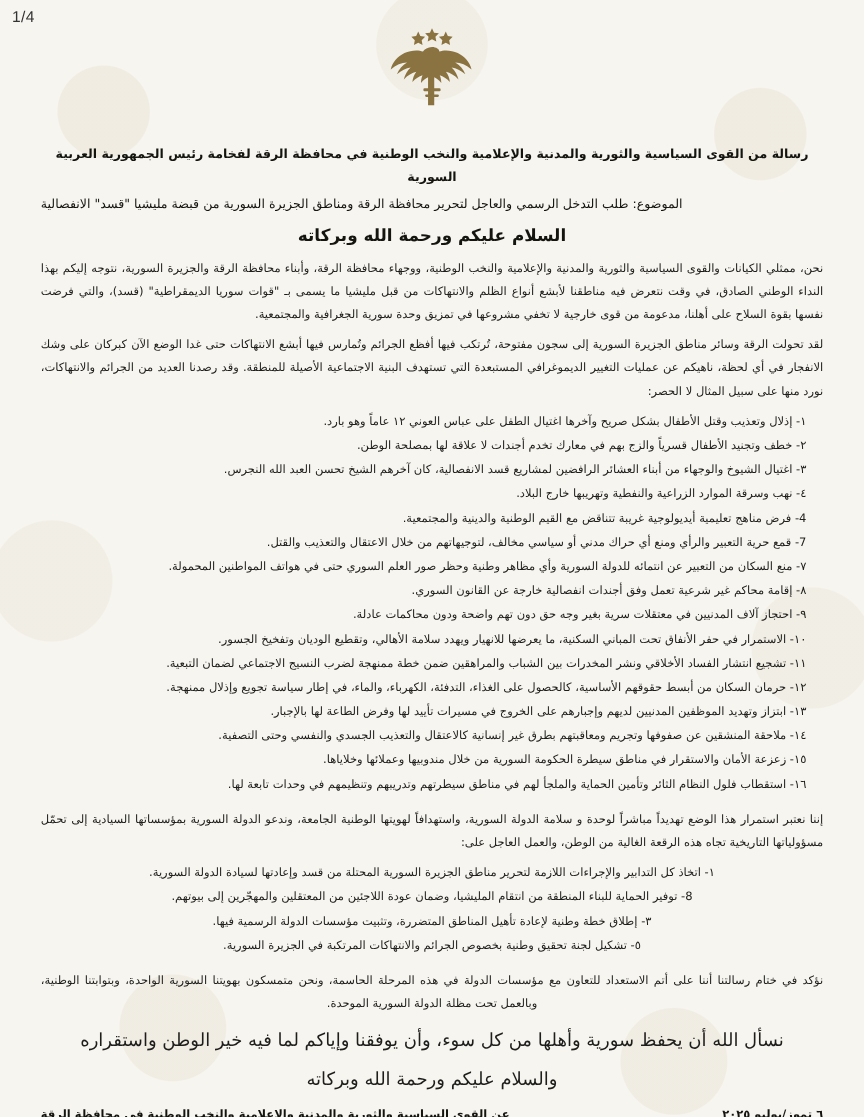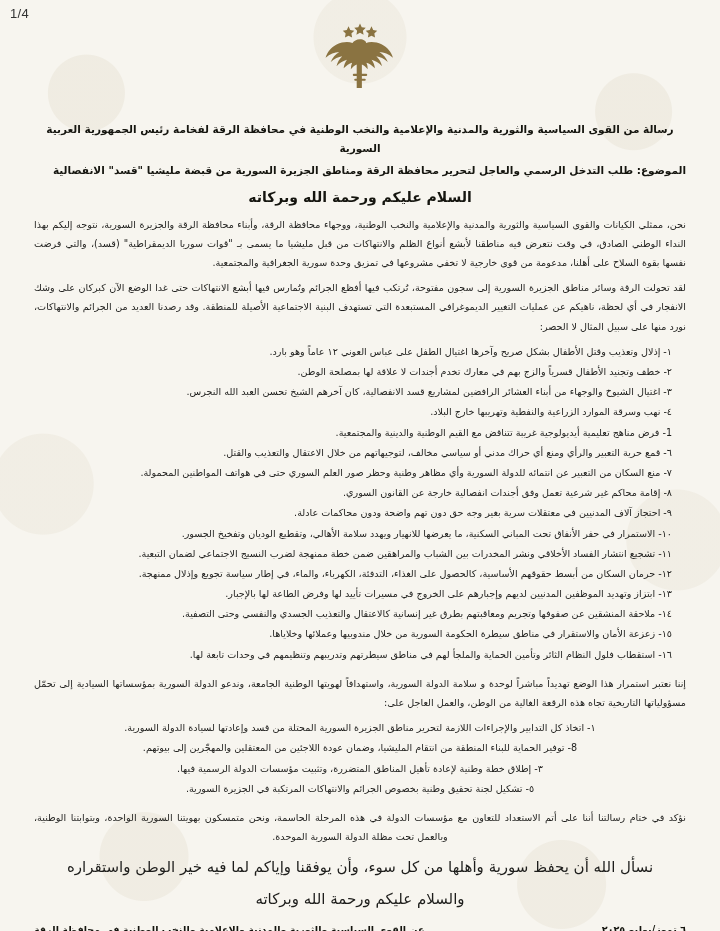--- a/index.html
+++ b/index.html
@@ -59,23 +59,23 @@
   }
   .heading {
     text-align: center;
     font-size: 10.5px;
     font-weight: bold;
     line-height: 1.85;
     color: #15150f;
     margin-top: 24px;
   }
   .subject {
-    text-align: right;
+    text-align: left;
     font-size: 10.5px;
-    font-weight: bold;
+    font-weight: normal;
     line-height: 1.8;
     color: #15150f;
     margin-top: 2px;
   }
   .salutation {
     text-align: center;
     font-size: 14px;
     font-weight: bold;
     margin-top: 9px;
     color: #15150f;
@@ -172,22 +172,22 @@
 
   <div class="body-text">
     <p class="para">نحن، ممثلي الكيانات والقوى السياسية والثورية والمدنية والإعلامية والنخب الوطنية، ووجهاء محافظة الرقة، وأبناء محافظة الرقة والجزيرة السورية، نتوجه إليكم بهذا النداء الوطني الصادق، في وقت نتعرض فيه مناطقنا لأبشع أنواع الظلم والانتهاكات من قبل مليشيا ما يسمى بـ "قوات سوريا الديمقراطية" (قسد)، والتي فرضت نفسها بقوة السلاح على أهلنا، مدعومة من قوى خارجية لا تخفي مشروعها في تمزيق وحدة سورية الجغرافية والمجتمعية.</p>
     <p class="para">لقد تحولت الرقة وسائر مناطق الجزيرة السورية إلى سجون مفتوحة، تُرتكب فيها أفظع الجرائم وتُمارس فيها أبشع الانتهاكات حتى غدا الوضع الآن كبركان على وشك الانفجار في أي لحظة، ناهيكم عن عمليات التغيير الديموغرافي المستبعدة التي تستهدف البنية الاجتماعية الأصيلة للمنطقة. وقد رصدنا العديد من الجرائم والانتهاكات، نورد منها على سبيل المثال لا الحصر:</p>
 
     <ul class="list violations-list">
       <li>١- إذلال وتعذيب وقتل الأطفال بشكل صريح وآخرها اغتيال الطفل على عباس العوني ١٢ عاماً وهو بارد.</li>
       <li>٢- خطف وتجنيد الأطفال قسرياً والزج بهم في معارك تخدم أجندات لا علاقة لها بمصلحة الوطن.</li>
       <li>٣- اغتيال الشيوخ والوجهاء من أبناء العشائر الرافضين لمشاريع قسد الانفصالية، كان آخرهم الشيخ تحسن العبد الله النجرس.</li>
       <li>٤- نهب وسرقة الموارد الزراعية والنفطية وتهريبها خارج البلاد.</li>
-      <li>1- فرض مناهج تعليمية أيديولوجية غريبة تتناقض مع القيم الوطنية والدينية والمجتمعية.</li>
-      <li>٦- قمع حرية التعبير والرأي ومنع أي حراك مدني أو سياسي مخالف، لتوجيهاتهم من خلال الاعتقال والتعذيب والقتل.</li>
+      <li>4- فرض مناهج تعليمية أيديولوجية غريبة تتناقض مع القيم الوطنية والدينية والمجتمعية.</li>
+      <li>7- قمع حرية التعبير والرأي ومنع أي حراك مدني أو سياسي مخالف، لتوجيهاتهم من خلال الاعتقال والتعذيب والقتل.</li>
       <li>٧- منع السكان من التعبير عن انتمائه للدولة السورية وأي مظاهر وطنية وحظر صور العلم السوري حتى في هواتف المواطنين المحمولة.</li>
       <li>٨- إقامة محاكم غير شرعية تعمل وفق أجندات انفصالية خارجة عن القانون السوري.</li>
       <li>٩- احتجاز آلاف المدنيين في معتقلات سرية بغير وجه حق دون تهم واضحة ودون محاكمات عادلة.</li>
       <li>١٠- الاستمرار في حفر الأنفاق تحت المباني السكنية، ما يعرضها للانهيار ويهدد سلامة الأهالي، وتقطيع الوديان وتفخيخ الجسور.</li>
       <li>١١- تشجيع انتشار الفساد الأخلاقي ونشر المخدرات بين الشباب والمراهقين ضمن خطة ممنهجة لضرب النسيج الاجتماعي لضمان التبعية.</li>
       <li>١٢- حرمان السكان من أبسط حقوقهم الأساسية، كالحصول على الغذاء، التدفئة، الكهرباء، والماء، في إطار سياسة تجويع وإذلال ممنهجة.</li>
       <li>١٣- ابتزاز وتهديد الموظفين المدنيين لديهم وإجبارهم على الخروج في مسيرات تأييد لها وفرض الطاعة لها بالإجبار.</li>
       <li>١٤- ملاحقة المنشقين عن صفوفها وتجريم ومعاقبتهم بطرق غير إنسانية كالاعتقال والتعذيب الجسدي والنفسي وحتى التصفية.</li>
       <li>١٥- زعزعة الأمان والاستقرار في مناطق سيطرة الحكومة السورية من خلال مندوبيها وعملائها وخلاياها.</li>
       <li>١٦- استقطاب فلول النظام الثائر وتأمين الحماية والملجأ لهم في مناطق سيطرتهم وتدريبهم وتنظيمهم في وحدات تابعة لها.</li>

